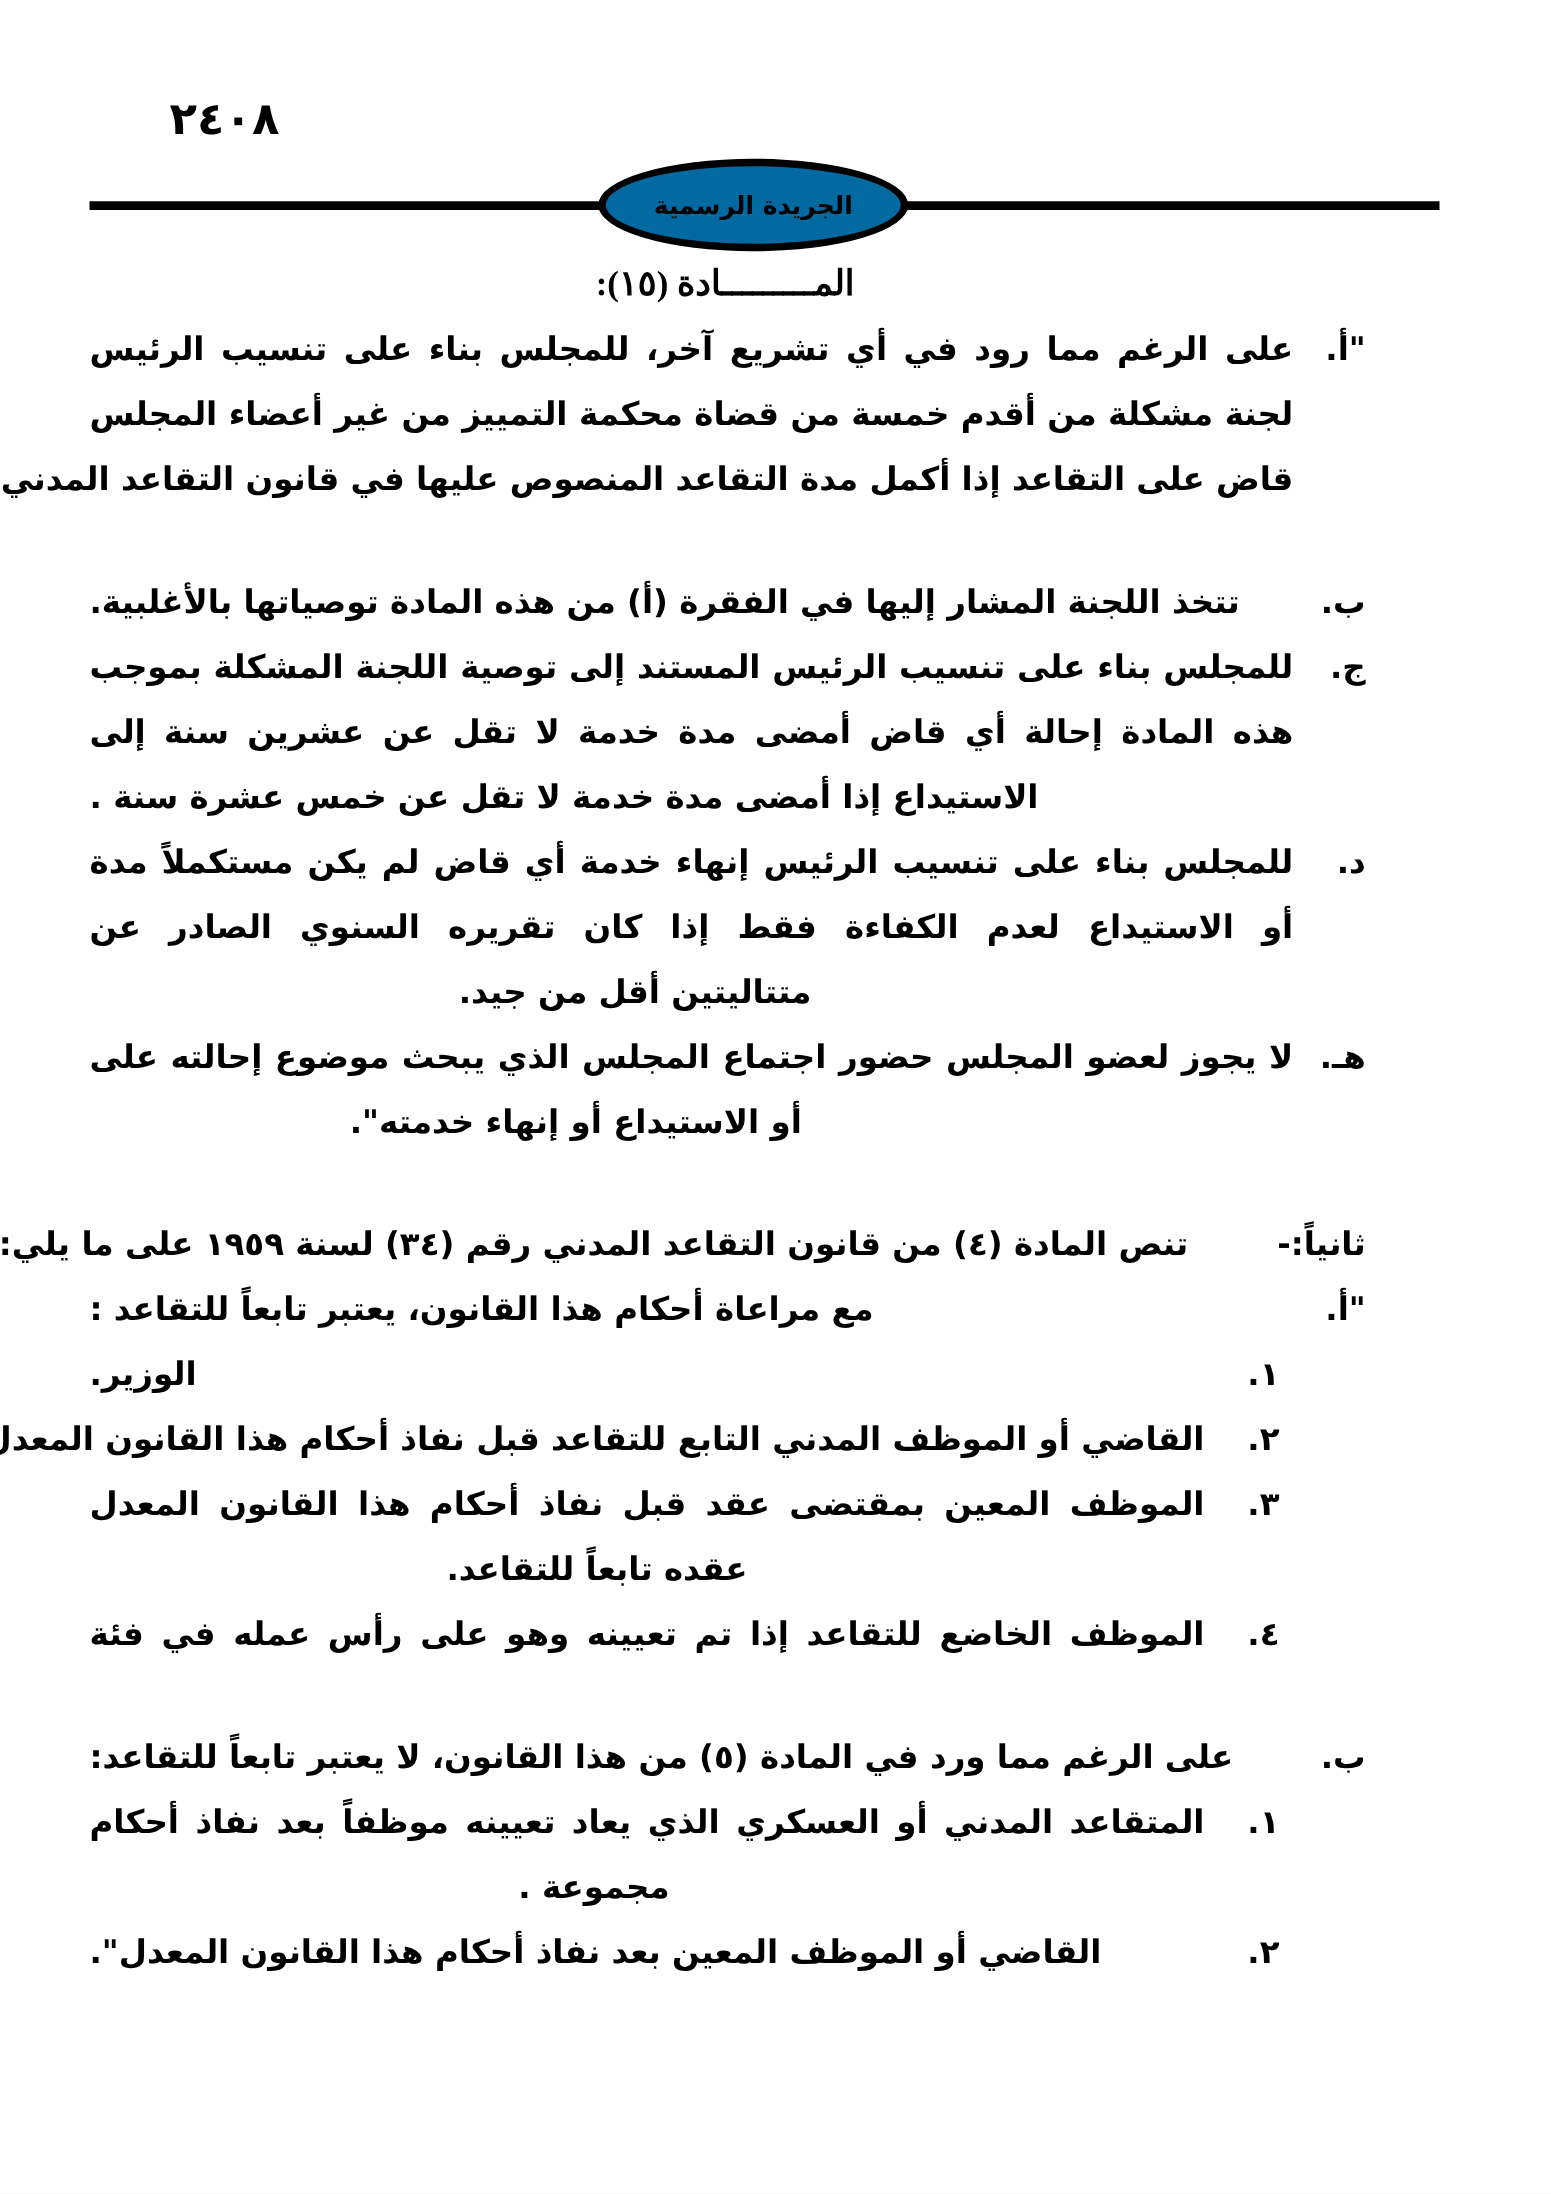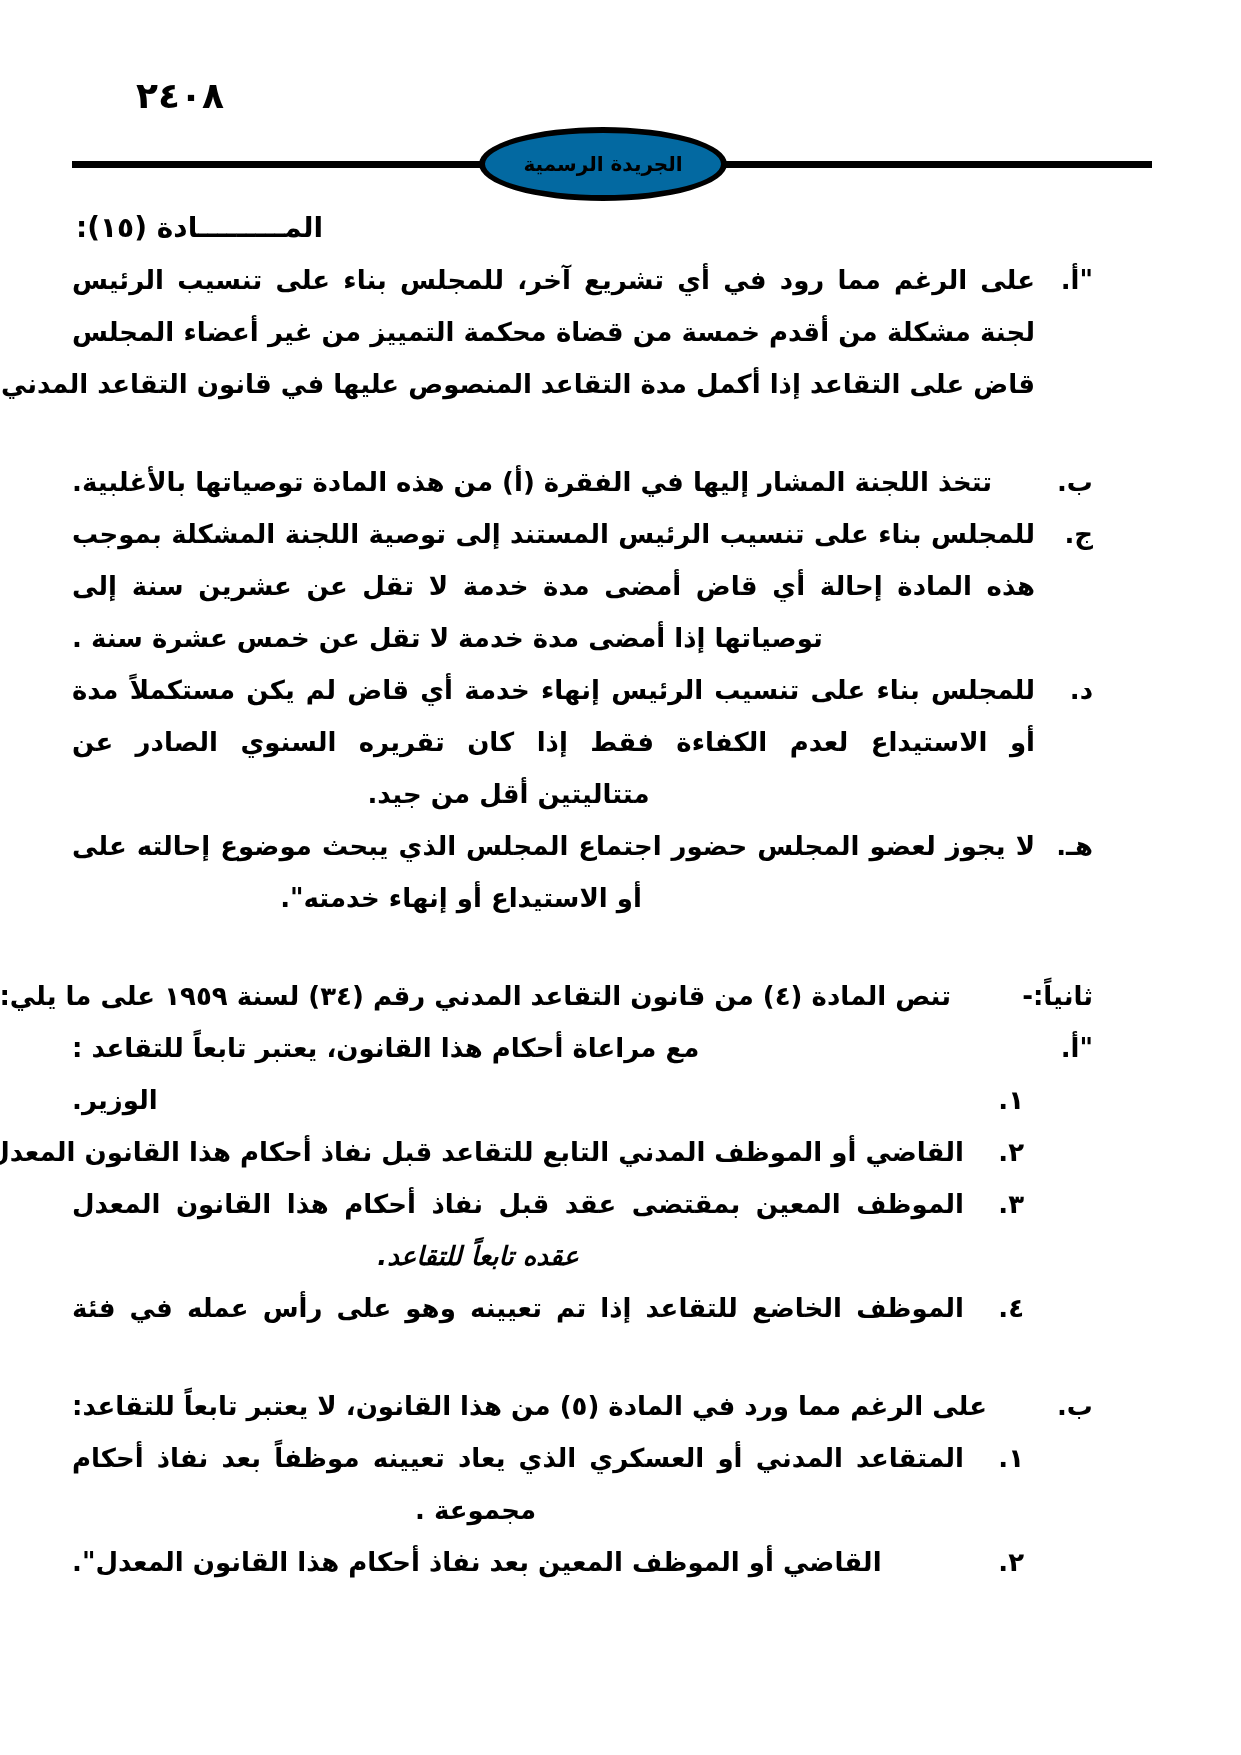--- a/index.html
+++ b/index.html
@@ -33,23 +33,24 @@
     direction:rtl;
   }
   
   .doc{
     position:absolute;top:202px;right:140px;left:72px;
     direction:rtl;text-align:right;
     font-size:26px;font-weight:bold;
   }
   .heading{
     height:52px;line-height:52px;
-    font-size:28px;text-align:left;
+    font-size:28px;text-align:center;
     padding-left:4px;margin-right:16px;
     white-space:nowrap;
+    font-family:Liberation Serif, serif;
   }
   .row{display:flex;align-items:flex-start;}
   .row .lab{
     flex:0 0 66px;box-sizing:border-box;
     text-align:right;padding-right:8px;
     height:52px;line-height:52px;white-space:nowrap;
   }
   .row .bod{flex:1;min-width:0;}
   .row.wide .lab{flex:0 0 150px;}
   .row.sub{margin-right:75px;}
@@ -91,21 +92,21 @@
         <div class="lab">ب.</div>
         <div class="bod">
           <div class="line r">تتخذ اللجنة المشار إليها في الفقرة (أ) من هذه المادة توصياتها بالأغلبية.</div>
         </div>
       </div>
       <div class="row top">
         <div class="lab">ج.</div>
         <div class="bod">
           <div class="line j">للمجلس بناء على تنسيب الرئيس المستند إلى توصية اللجنة المشكلة بموجب الفقرة (أ) من</div>
           <div class="line j">هذه المادة إحالة أي قاض أمضى مدة خدمة لا تقل عن عشرين سنة إلى التقاعد وإلى</div>
-          <div class="line r">توصياتها إذا أمضى مدة خدمة لا تقل عن خمس عشرة سنة .</div>
+          <div class="line r">الاستيداع إذا أمضى مدة خدمة لا تقل عن خمس عشرة سنة .</div>
         </div>
       </div>
       <div class="row top">
         <div class="lab">د.</div>
         <div class="bod">
           <div class="line j">للمجلس بناء على تنسيب الرئيس إنهاء خدمة أي قاض لم يكن مستكملاً مدة التقاعد</div>
           <div class="line j">أو الاستيداع لعدم الكفاءة فقط إذا كان تقريره السنوي الصادر عن المفتشين لمدة سنتين</div>
           <div class="line m" style="padding-right: 90px;">متتاليتين أقل من جيد.</div>
         </div>
       </div>
@@ -137,21 +138,21 @@
       <div class="row sub">
         <div class="lab">٢.</div>
         <div class="bod">
           <div class="line r">القاضي أو الموظف المدني التابع للتقاعد قبل نفاذ أحكام هذا القانون المعدل.</div>
         </div>
       </div>
       <div class="row sub">
         <div class="lab">٣.</div>
         <div class="bod">
           <div class="line j">الموظف المعين بمقتضى عقد قبل نفاذ أحكام هذا القانون المعدل وكان بموجب شروط</div>
-          <div class="line m" style="padding-right: 80px; font-style: italic;">عقده تابعاً للتقاعد.</div>
+          <div class="line m" style="padding-right: 80px;">عقده تابعاً للتقاعد.</div>
         </div>
       </div>
       <div class="row sub gap">
         <div class="lab">٤.</div>
         <div class="bod">
           <div class="line j">الموظف الخاضع للتقاعد إذا تم تعيينه وهو على رأس عمله في فئة أعلى من الفئة التي</div>
         </div>
       </div>
       <div class="row top">
         <div class="lab">ب.</div>

